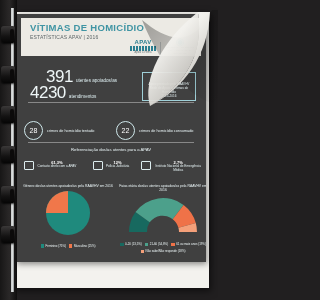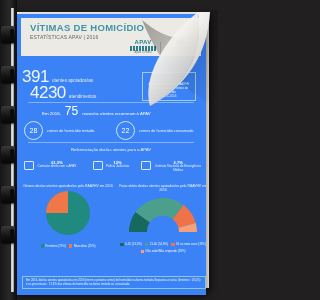--- a/index.html
+++ b/index.html
@@ -16,22 +16,22 @@
     background:linear-gradient(90deg,#b9bcbc,#e9ecec 40%,#8d9191);}
   .clip{position:absolute;left:1px;width:14px;height:17px;z-index:41;
     background:linear-gradient(180deg,#3a3838,#141313 60%,#050505);
     border-radius:3px 2px 2px 3px;
     box-shadow:0 1px 2px rgba(0,0,0,.8);}
   .clip:after{content:"";position:absolute;right:1px;top:3px;width:4px;height:11px;
     background:#0b0a0a;border-radius:2px;}
   
   #sheet{position:absolute;left:13px;top:12px;width:196px;height:276px;
     background:#f3f2ee;z-index:10;box-shadow:2px 3px 7px rgba(0,0,0,.55);}
-  #page{position:absolute;left:16px;top:14px;width:190px;height:281px;
-    background:#3b82f6;z-index:11;overflow:hidden;
+  #page{position:absolute;left:16px;top:14px;width:190px;height:248px;
+    background:#404040;z-index:11;overflow:hidden;
     box-shadow:1px 2px 6px rgba(0,0,0,.45);}
   
   #header{position:absolute;left:5px;top:4px;width:180px;height:38px;
     background:#eceae4;}
   #title{position:absolute;left:9px;top:5px;color:#3f94a3;
     font-size:9.5px;font-weight:bold;letter-spacing:.3px;line-height:10px;}
   #subtitle{position:absolute;left:9px;top:16px;color:#5d6668;
     font-size:5px;letter-spacing:.2px;}
   #logos{position:absolute;right:6px;top:19px;display:flex;align-items:flex-end;gap:4px;}
   .logo-apav{width:26px;text-align:center;line-height:1;}
@@ -114,44 +114,39 @@
       </div>
       <div class="logo-div"></div>
       <div class="logo-gov">
         <div class="gv-mark">◉</div>
         <div class="gv-s">SECRETARIA DE ESTADO</div>
         <div class="gv-s">PARA A CIDADANIA E A IGUALDADE</div>
       </div>
     </div>
   </div>
 
-  <div class="bignum-row" style="left:6px;top:54px">
+  <div class="bignum-row" style="left:30px;top:54px">
     <span class="bignum">391</span>
     <span class="bigcap">utentes apoiados/as</span>
   </div>
   <div class="bignum-row" style="left:14px;top:70px">
     <span class="bignum">4230</span>
     <span class="bigcap">atendimentos</span>
   </div>
 
   <div id="callout">
     <div class="co-t">
       <div>Apoio prestado pela RAAVHV</div>
       <div>Rede de Apoio a Vítimas de Homicídio</div>
       <div>2013-2016</div>
     </div>
   </div>
 
   <div class="divider" style="left:12px;top:88px;width:166px"></div>
 
-  <div id="em2016">
-    <span class="pre">Em 2016,</span>
-    <span class="n">75</span>
-    <span class="post">novos/as utentes recorreram à APAV</span>
-  </div>
 
   <div class="crime" style="left:8px;top:107px">
     <div class="circ">28</div>
     <div class="lbl">crimes de homicídio tentado</div>
   </div>
   <div class="crime" style="left:100px;top:107px">
     <div class="circ">22</div>
     <div class="lbl">crimes de homicídio consumado</div>
   </div>
 

